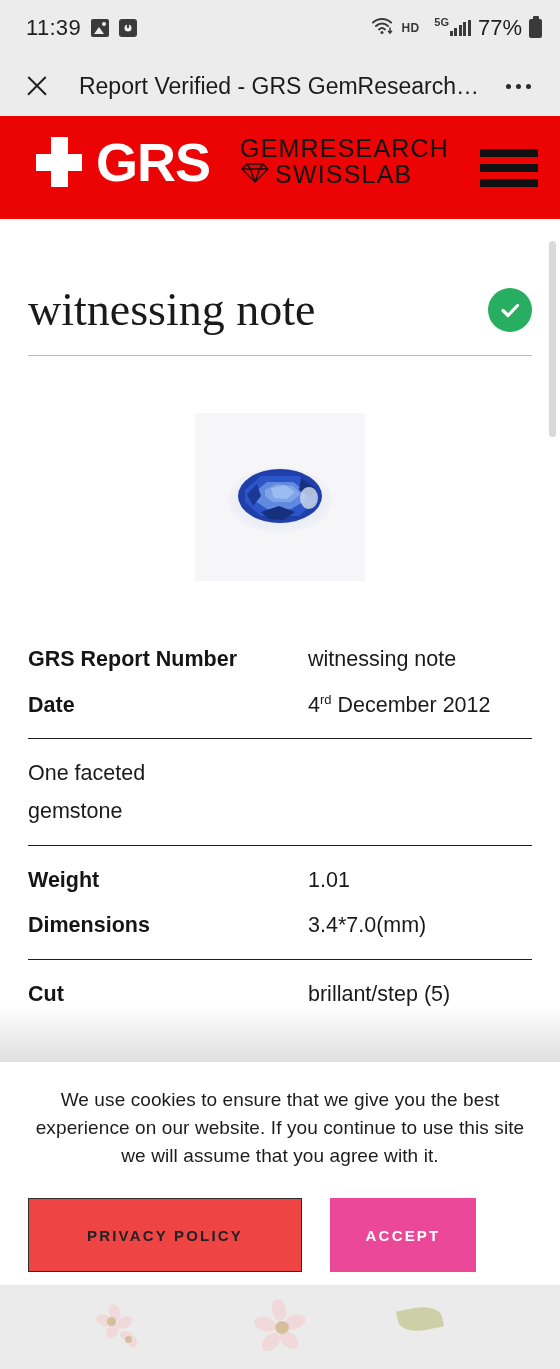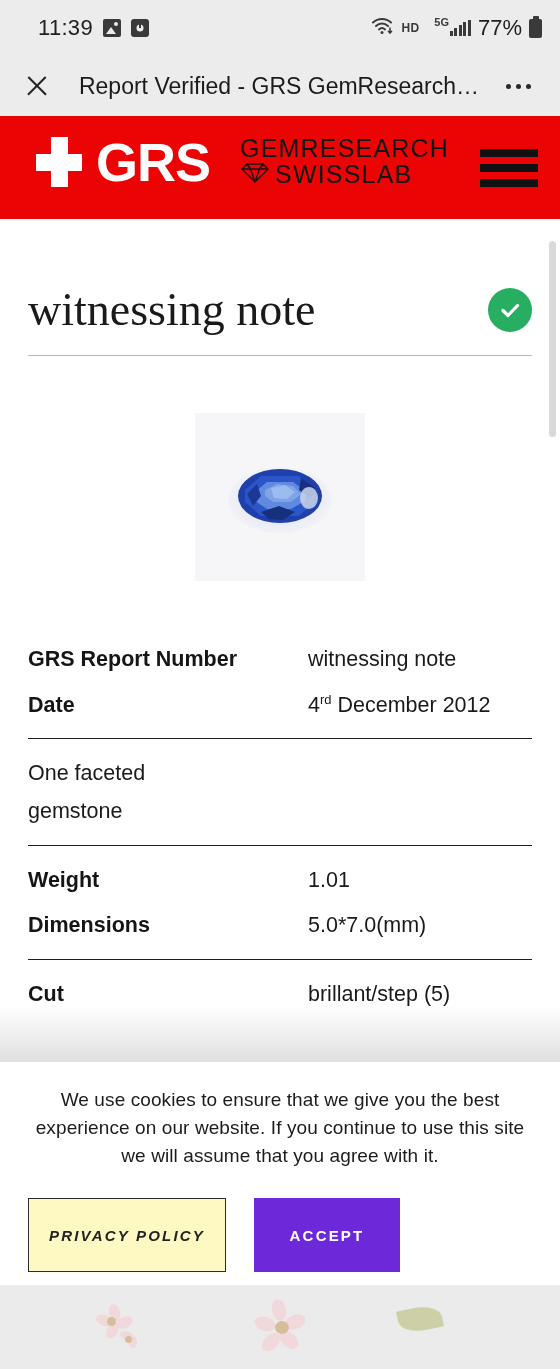--- a/index.html
+++ b/index.html
@@ -11,21 +11,21 @@
   }
   body { position: relative; }
 
   
   .statusbar{
     height:56px; background:#ececec; color:#1f1f1f;
     display:flex; align-items:center; justify-content:space-between;
     padding:0 18px 0 26px; font-size:21px; position:relative;
   }
   .sb-left{ display:flex; align-items:center; gap:10px; }
-  .sb-time{ font-size:22px; letter-spacing:.3px; color:#202020;margin-left:12px; }
+  .sb-time{ font-size:22px; letter-spacing:.3px; color:#202020; }
   .sb-right{ display:flex; align-items:center; gap:7px; }
   .sb-pct{ font-size:22px; color:#202020; }
   .glyph-box{ width:18px; height:18px; background:#3a3a3a; border-radius:2px;
               position:relative; display:inline-block; }
   .glyph-box.photo::after{
     content:""; position:absolute; left:3px; bottom:3px; width:0;height:0;
     border-left:5px solid transparent;border-right:5px solid transparent;
     border-bottom:7px solid #ececec;
   }
   .glyph-box.photo::before{
@@ -163,26 +163,25 @@
   .cookie-text{
     font-size:19px; line-height:1.48; color:#1c1c1c; letter-spacing:.1px;text-align:center;
   }
   .cookie-actions{ display:flex; gap:28px; margin-top:28px; }
   .btn{
     font-size:15px; font-weight:700; letter-spacing:2.2px; cursor:pointer;
     display:flex; align-items:center; justify-content:center;
     font-family:"Liberation Sans", sans-serif;
   }
   .btn-outline{
-    width:198px; height:74px; background:#fef9c3; color:#222;
+    width:274px; height:74px; background:#ef4444; color:#222;
     border:1.5px solid #2d2d2d;
-    font-style:italic;
   }
   .btn-solid{
-    width:146px; height:74px; background:#6d28d9; color:#fff; border:none;
+    width:146px; height:74px; background:#ec4899; color:#fff; border:none;
   }
 
   
   .footer{
     position:absolute; left:0; right:0; bottom:0; height:84px;
     background:#ebebeb; overflow:hidden;
   }
   .flower{ position:absolute; opacity:.55; }
   .petal{
     position:absolute; width:17px; height:11px; border-radius:50%;
@@ -331,21 +330,21 @@
 
     <div class="spec-divider"></div>
 
     <div class="spec-group">
       <div class="spec-row">
         <div class="spec-key">Weight</div>
         <div class="spec-val">1.01</div>
       </div>
       <div class="spec-row">
         <div class="spec-key">Dimensions</div>
-        <div class="spec-val">5.0*7.0(mm)</div>
+        <div class="spec-val">3.4*7.0(mm)</div>
       </div>
     </div>
 
     <div class="spec-divider"></div>
 
     <div class="spec-group">
       <div class="spec-row">
         <div class="spec-key">Cut</div>
         <div class="spec-val">brillant/step  (5)</div>
       </div>

